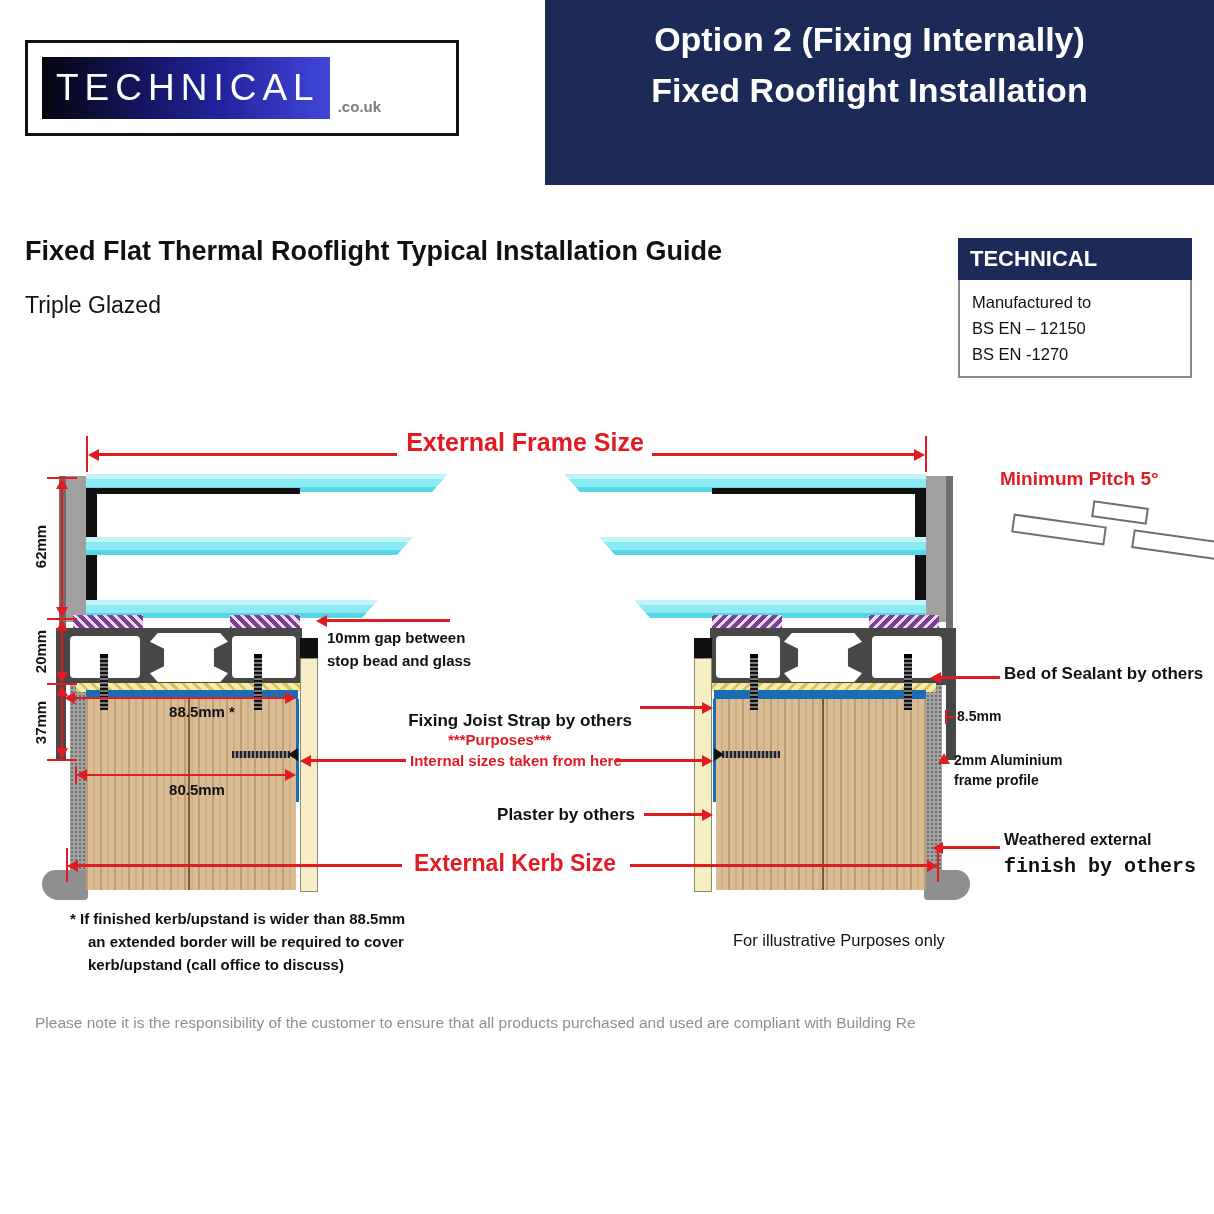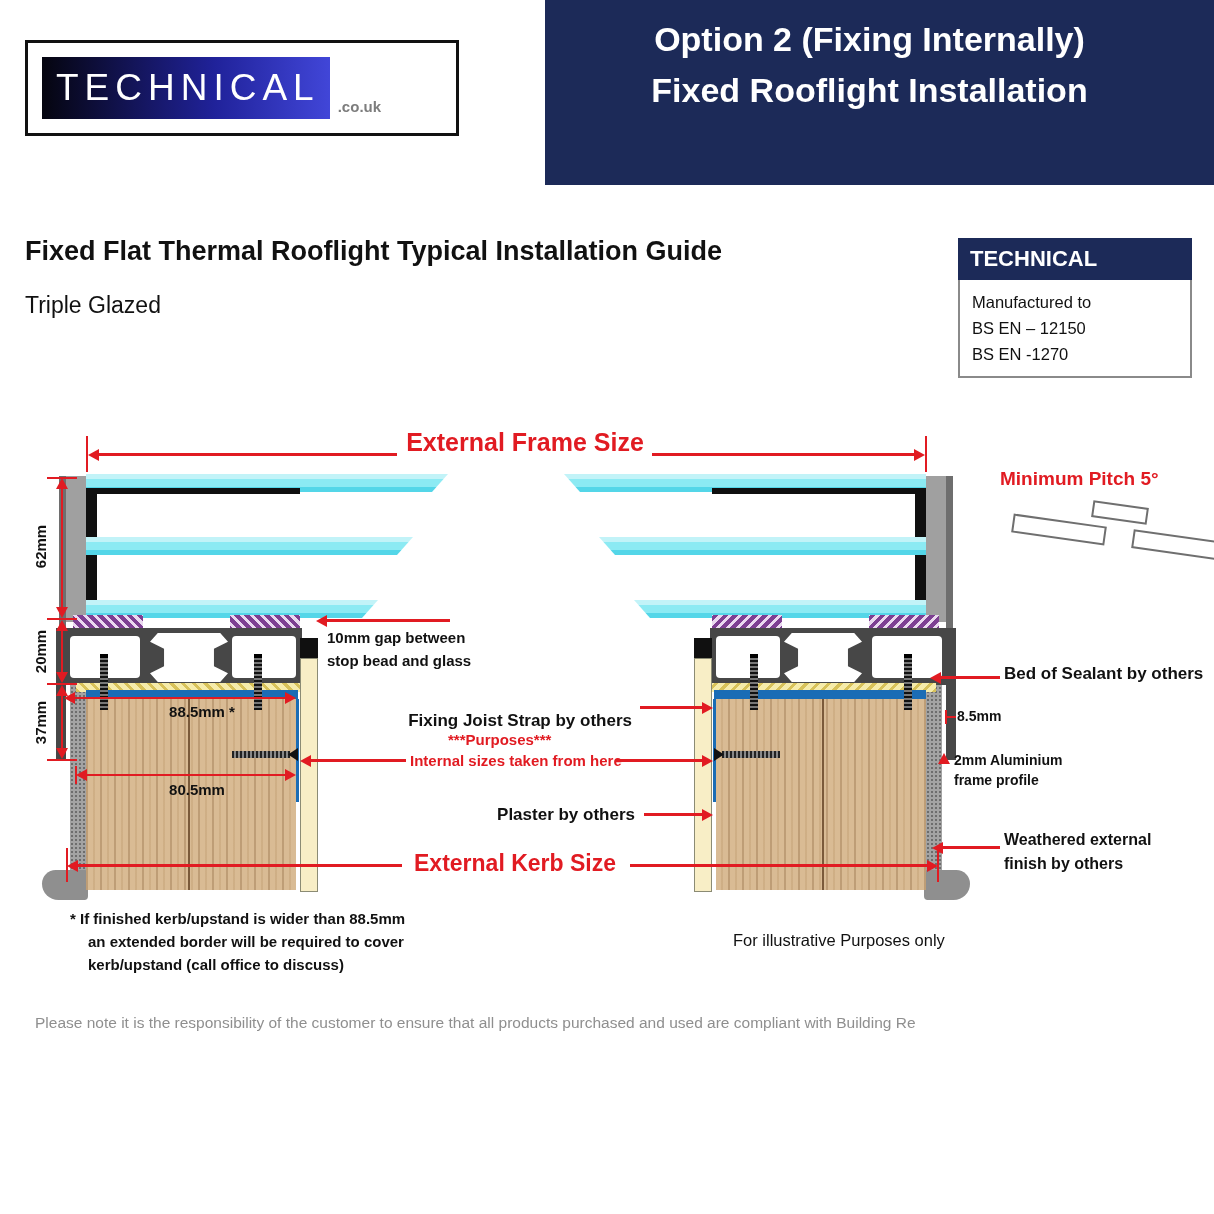--- a/index.html
+++ b/index.html
@@ -207,21 +207,21 @@
 
   <div class="a b" style="left:957px;top:708px;font-size:14px;">8.5mm</div>
   <div class="a rl" style="left:946px;top:716px;width:10px;height:2px;"></div>
   <div class="a rl" style="left:945px;top:710px;width:2px;height:14px;"></div>
 
   <div class="a b" style="left:954px;top:752px;font-size:14px;">2mm Aluminium</div>
   <div class="a b" style="left:954px;top:772px;font-size:14px;">frame profile</div>
   <div class="ah ah-u" style="left:938px;top:753px;"></div>
 
   <div class="a b" style="left:1004px;top:831px;font-size:16px;">Weathered external</div>
-  <div class="a b" style="left:1004px;top:855px;font-size:16px;">finish by others</div>
+  <div class="a b" style="left:1004px;top:855px;font-size:20px;font-family:Liberation Mono, monospace;">finish by others</div>
   <div class="a rl" style="left:940px;top:846px;width:60px;height:3px;"></div>
   <div class="ah ah-l" style="left:932px;top:842px;"></div>
 
   <div class="a b red" style="left:405px;top:850px;width:220px;font-size:23px;text-align:center;">External Kerb Size</div>
   <div class="a rl" style="left:74px;top:864px;width:328px;height:3px;"></div>
   <div class="ah ah-l" style="left:67px;top:860px;"></div>
   <div class="a rl" style="left:66px;top:848px;width:2px;height:34px;"></div>
   <div class="a rl" style="left:630px;top:864px;width:300px;height:3px;"></div>
   <div class="ah ah-r" style="left:927px;top:860px;"></div>
   <div class="a rl" style="left:937px;top:848px;width:2px;height:34px;"></div>

